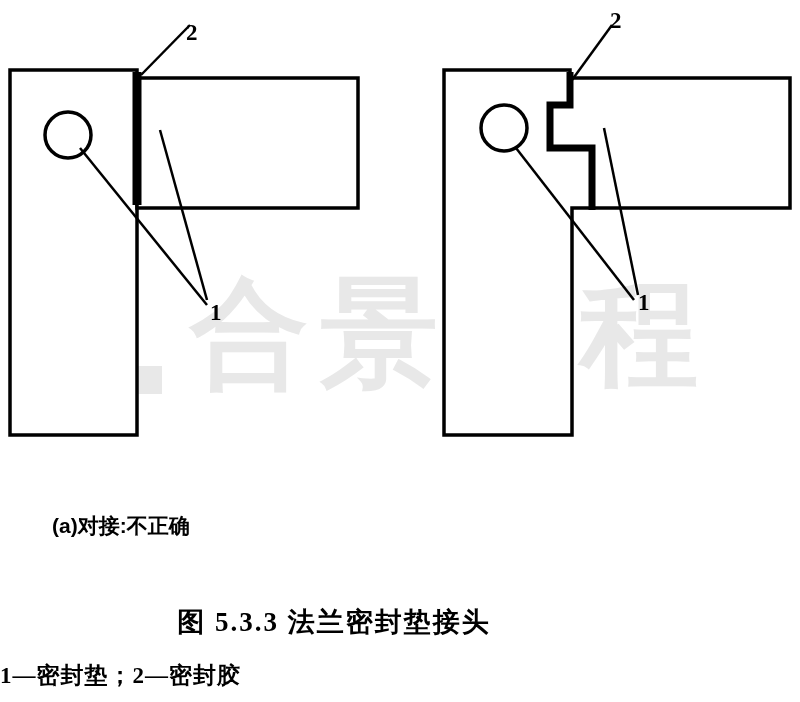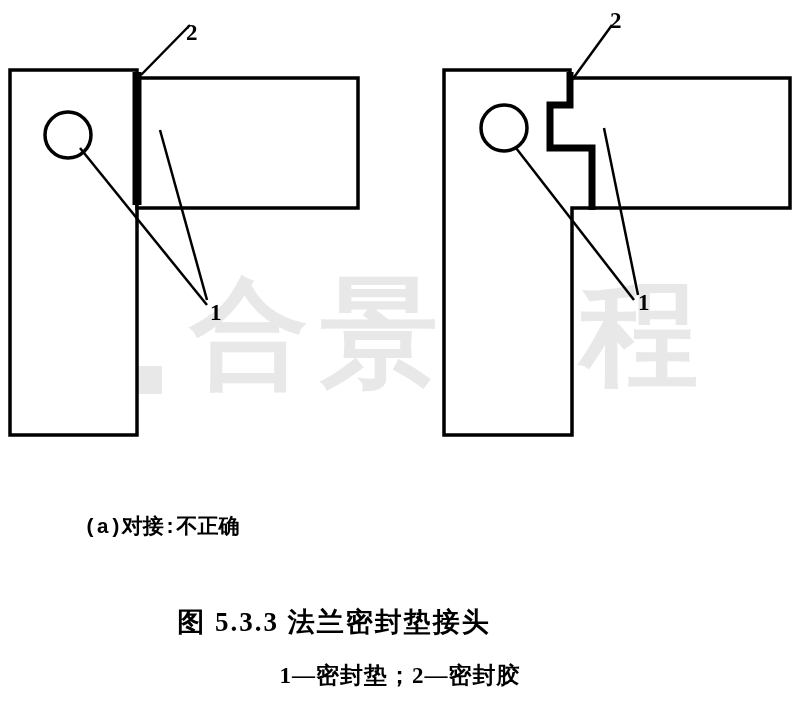--- a/index.html
+++ b/index.html
@@ -61,25 +61,24 @@
     font-family: "Liberation Serif", serif;
     font-size: 23px;
     font-weight: bold;
     color: #000;
     white-space: nowrap;
   }
   .caption-a {
     position: absolute;
     left: 52px;
     top: 512px;
-    font-family: Liberation Mono, monospace;
+    font-family: Liberation Sans, sans-serif;
     font-size: 21px;
     font-weight: bold;
     white-space: nowrap;
-    margin-left: 32px;
   }
   .caption-b {
     position: absolute;
     left: 512px;
     top: 512px;
     font-family: "Liberation Sans", sans-serif;
     font-size: 21px;
     font-weight: bold;
     white-space: nowrap;
   }
@@ -92,21 +91,20 @@
     font-family: "Liberation Serif", serif;
     font-size: 27px;
     font-weight: bold;
     letter-spacing: 2px;
   }
   .fig-sub {
     position: absolute;
     left: 0;
     top: 660px;
     width: 800px;
-    text-align: center;
     font-family: "Liberation Serif", serif;
     font-size: 23px;
     font-weight: bold;
     letter-spacing: 1px;
   }
 </style>
 </head>
 <body>
 
 <div id="figure-root">

